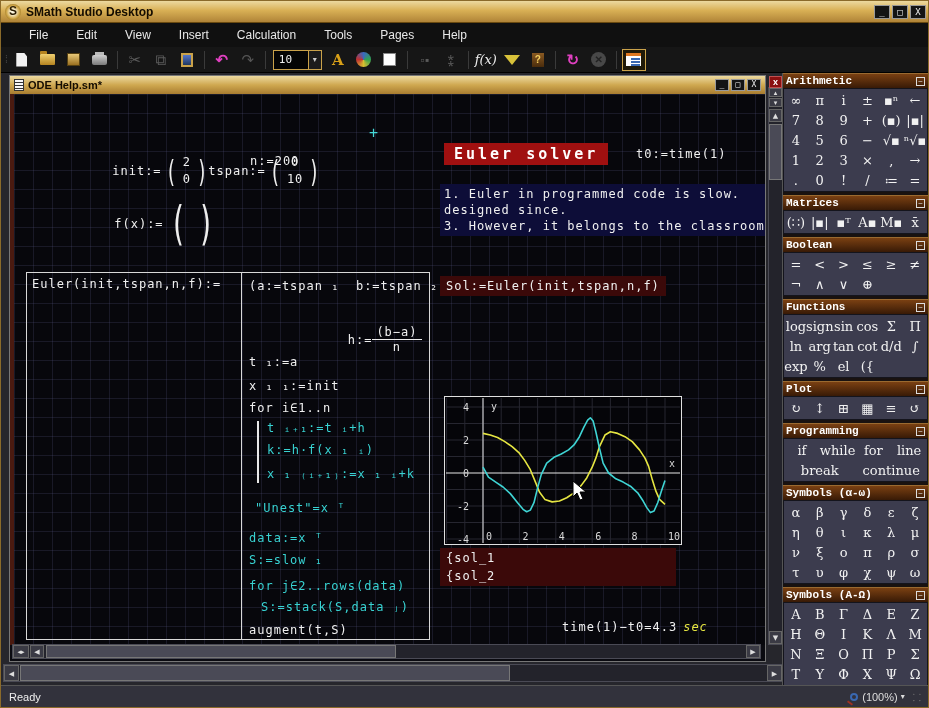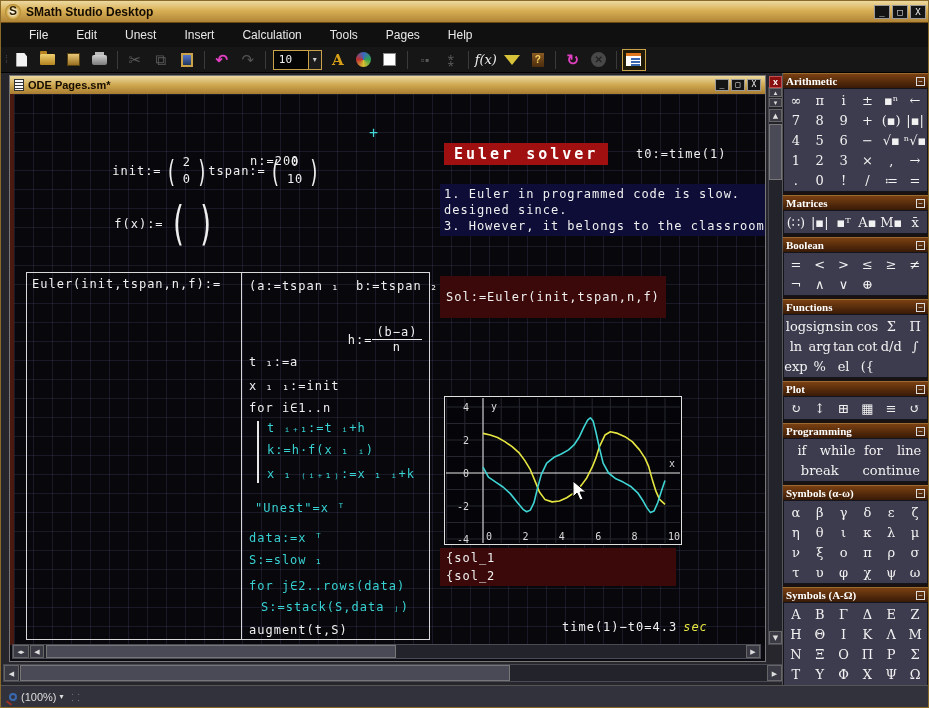--- a/index.html
+++ b/index.html
@@ -93,21 +93,21 @@
   .sb-btn { background:#3a3a44; border:1px solid #666; color:#ddd; font-size:7px; text-align:center; position:absolute; font-family:"DejaVu Sans",sans-serif; }
   .sb-thumb { background:#4a4a56; border:1px solid #777; position:absolute; }
   #panel-close { position:absolute; left:768px; top:3px; width:13px; height:12px; background:#8a1010; color:#fff;
      font-size:9px; line-height:11px; text-align:center; border:1px solid #c05050; font-weight:bold; }
   
   #sidepanel { position:absolute; right:0; top:72px; width:146px; height:614px; background:#191210;
     border-left:1px solid #555; display:flex; flex-direction:column; }
   .psection { margin-bottom:3px; }
   .phead { height:15px; background:linear-gradient(#7a4012,#381a06); border-top:1px solid #9a6a30;
     display:flex; align-items:center; justify-content:space-between; padding:0 3px; }
-  .phead .ptitle { color:#fff; font-weight:bold; font-size:11px; font-family:Liberation Serif, serif; }
+  .phead .ptitle { color:#fff; font-weight:bold; font-size:11px; font-family:Liberation Mono, monospace; }
   .phead .collapse { width:9px; height:9px; border:1px solid #ddd; color:#ddd; font-size:8px; line-height:7px; text-align:center; }
   .pbody { background:#3c3c4e; border:1px solid #14141c; display:flex; flex-wrap:wrap; padding:1px 0; }
   .pcell { color:#f2f2f2; font-family:"DejaVu Serif",serif; font-size:13px; height:20px;
     display:flex; align-items:center; justify-content:center; }
   
   #statusbar { position:absolute; left:0; bottom:0; width:929px; height:22px; background:#32323c;
     border-top:1px solid #555; display:flex; align-items:center; padding:0 8px; }
   #statusbar .ready { color:#eee; font-size:11px; flex:1; }
   .zoomctl { display:flex; align-items:center; color:#ddd; font-size:11px; }
   .mag { width:8px; height:8px; border:2px solid #3a68b0; border-radius:50%; position:relative; margin-right:4px; }
@@ -124,21 +124,21 @@
     <div class="app-icon">S</div>
     <div class="title">SMath Studio Desktop</div>
     <div class="winbtn">_</div>
     <div class="winbtn">□</div>
     <div class="winbtn">X</div>
   </div>
 
   <div id="menubar">
     <span class="menu-item">File</span>
     <span class="menu-item">Edit</span>
-    <span class="menu-item">Unest</span>
+    <span class="menu-item">View</span>
     <span class="menu-item">Insert</span>
     <span class="menu-item">Calculation</span>
     <span class="menu-item">Tools</span>
     <span class="menu-item">Pages</span>
     <span class="menu-item">Help</span>
   </div>
 
   <div id="toolbar">
     <span class="grip">⁞</span>
     <div class="tbtn">
@@ -215,21 +215,21 @@
           <i></i>
           <i></i>
         </div>
       </div>
   </div>
 
   <div id="mdi">
     <div id="docwin">
       <div id="doctitle">
         <div class="dicon"></div>
-        <div class="dtitle">ODE Pages.sm*</div>
+        <div class="dtitle">ODE Help.sm*</div>
         <div class="dwbtn">_</div>
         <div class="dwbtn">□</div>
         <div class="dwbtn">X</div>
       </div>
 
       <div id="sheet">
 
         <div class="mexpr" style="left:16px;top:46px">
           <span class="vecwrap"><span>init:=</span><span class="paren">(</span>
             <span class="vcol"><span>2</span><span>0</span></span>
@@ -273,21 +273,21 @@
           <div class="pline cyan" style="left:240px;top:170px">k:=h·f(x ₁ ᵢ)</div>
           <div class="pline cyan" style="left:240px;top:194px">x ₁ ₍ᵢ₊₁₎:=x ₁ ᵢ+k</div>
           <div class="pline cyan" style="left:228px;top:228px">"Unest"=x ᵀ</div>
           <div class="pline cyan" style="left:222px;top:258px">data:=x ᵀ</div>
           <div class="pline cyan" style="left:222px;top:280px">S:=slow ₁</div>
           <div class="pline cyan" style="left:222px;top:306px">for j∈2..rows(data)</div>
           <div class="pline cyan" style="left:234px;top:327px">S:=stack(S,data ⱼ)</div>
           <div class="pline" style="left:222px;top:350px">augment(t,S)</div>
         </div>
 
-        <div class="mexpr maroon" style="left:426px;top:182px;padding:14px 6px">Sol:=Euler(init,tspan,n,f)</div>
+        <div class="mexpr maroon" style="left:426px;top:182px;padding:3px 6px">Sol:=Euler(init,tspan,n,f)</div>
 
         <div id="plotbox" style="left:430px;top:302px;width:238px;height:149px">
           <svg id="plot-svg" width="236" height="147">
               <line x1="1.6000000000000014" y1="1" x2="1.6000000000000014" y2="146" stroke="#262630" stroke-width="1"></line>
               <line x1="19.8" y1="1" x2="19.8" y2="146" stroke="#262630" stroke-width="1"></line>
               <line x1="38" y1="1" x2="38" y2="146" stroke="#262630" stroke-width="1"></line>
               <line x1="56.2" y1="1" x2="56.2" y2="146" stroke="#262630" stroke-width="1"></line>
               <line x1="74.4" y1="1" x2="74.4" y2="146" stroke="#262630" stroke-width="1"></line>
               <line x1="92.6" y1="1" x2="92.6" y2="146" stroke="#262630" stroke-width="1"></line>
               <line x1="110.8" y1="1" x2="110.8" y2="146" stroke="#262630" stroke-width="1"></line>
@@ -545,20 +545,21 @@
           <div class="pcell" style="width: 16.6667%;">Υ</div>
           <div class="pcell" style="width: 16.6667%;">Φ</div>
           <div class="pcell" style="width: 16.6667%;">Χ</div>
           <div class="pcell" style="width: 16.6667%;">Ψ</div>
           <div class="pcell" style="width: 16.6667%;">Ω</div>
         </div>
       </div>
     </div>
 
   <div id="statusbar">
+    <span class="ready">Ready</span>
     <div class="zoomctl">
       <div class="mag"></div>
       <span>(100%)</span>
       <span style="margin-left:3px;font-size:8px">▾</span>
     </div>
     <span class="gripdots">⸬</span>
   </div>
 </div>
 
 </body></html>

